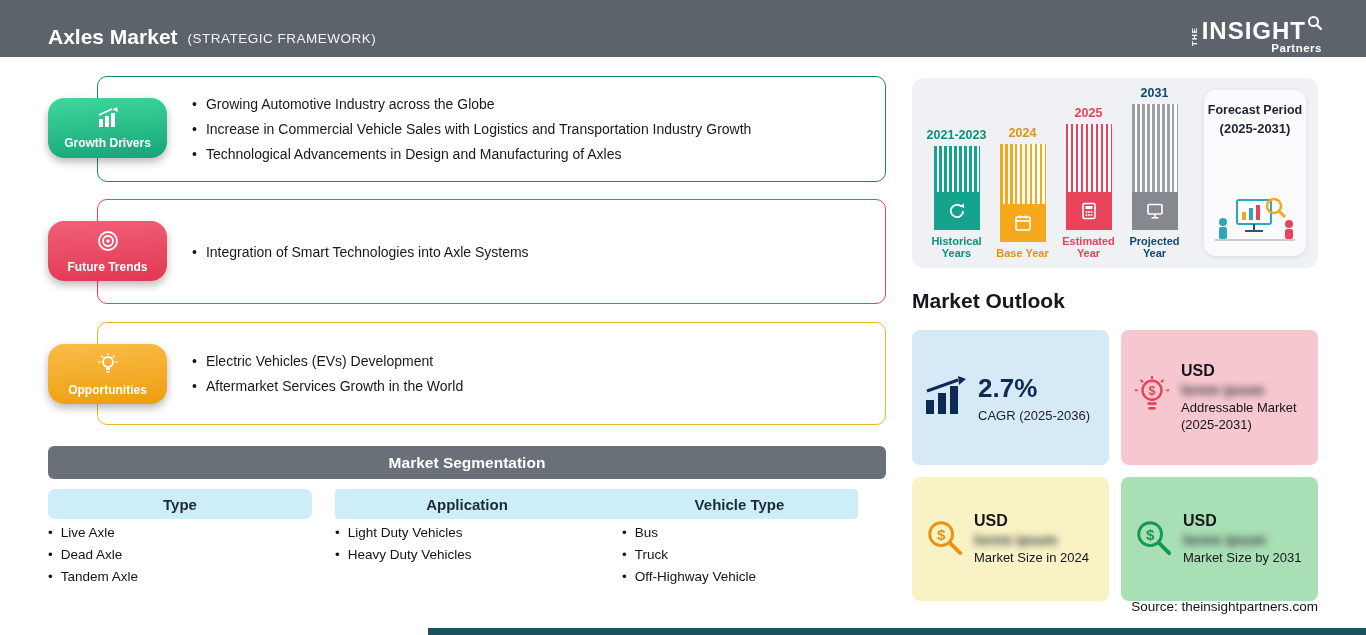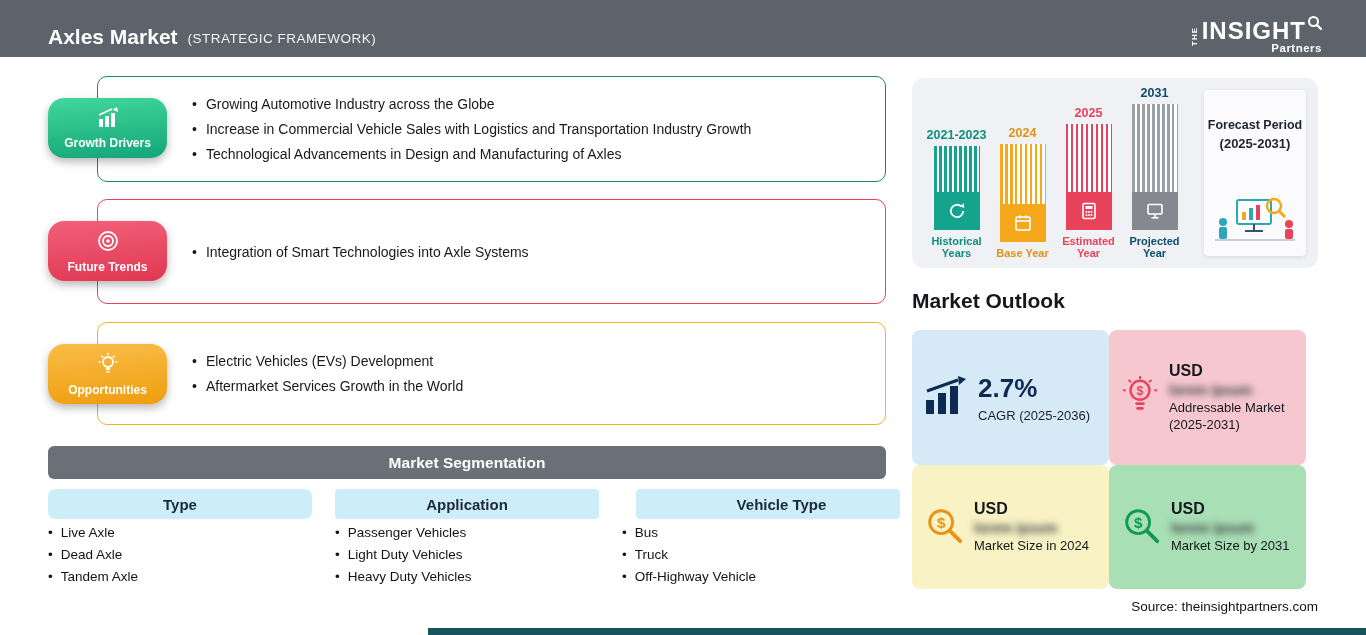--- a/index.html
+++ b/index.html
@@ -36,21 +36,21 @@
   .pill-growth { top:98px;  background:linear-gradient(175deg,#41d79b,#14a578); }
   .pill-trends { top:221px; background:linear-gradient(175deg,#f26079,#e03752); }
   .pill-opps   { top:344px; background:linear-gradient(175deg,#f9bd49,#ef9d0e); }
 
   
   .seg-bar { position:absolute; top:446px; left:48px; width:838px; height:33px; background:#6a7077;
              border-radius:6px; color:#fff; font-weight:bold; font-size:15.5px;
              display:flex; align-items:center; justify-content:center; }
   .seg-head { position:absolute; top:489px; height:30px; width:264px; background:#cdeef9; border-radius:4px;
               display:flex; align-items:center; justify-content:center; font-weight:bold; font-size:15px; color:#1b2b36; }
-  .seg-head.c1 { left:48px;border-radius:7px; } .seg-head.c2 { left:335px; } .seg-head.c3 { left:636px;padding-left:27px; }
+  .seg-head.c1 { left:48px;border-radius:7px; } .seg-head.c2 { left:335px; } .seg-head.c3 { left:594px;padding-left:27px; }
   .seg-list { position:absolute; top:525px; width:264px; list-style:none; }
   .seg-list.c1 { left:48px; } .seg-list.c2 { left:335px; } .seg-list.c3 { left:622px; }
   .seg-list li { font-size:13.5px; color:#101318; margin-bottom:7px; }
   .seg-list li::before { content:"•"; margin-right:8px; }
 
   
   .timeline { position:absolute; left:912px; top:78px; width:406px; height:190px; background:#f0f1f4; border-radius:12px; }
   .bars { position:absolute; left:18px; top:8px; bottom:8px; display:flex; gap:13px; align-items:flex-end; }
   .bar-col { width:53px; height:100%; display:flex; flex-direction:column; align-items:center; justify-content:flex-end; }
   .bar-year { font-weight:bold; font-size:12.5px; margin-bottom:4px; white-space:nowrap; }
@@ -59,29 +59,29 @@
   .bar-2 { height:98px;  background:repeating-linear-gradient(90deg,#f5a81c 0 2.5px,#ffffff 2.5px 5px); }
   .bar-3 { height:106px; background:repeating-linear-gradient(90deg,#e8435a 0 2.5px,#ffffff 2.5px 5px); }
   .bar-4 { height:126px; background:repeating-linear-gradient(90deg,#9aa0a8 0 2.5px,#ffffff 2.5px 5px); }
   .bar-iconblock { position:absolute; bottom:0; left:0; right:0; height:38px;
                    display:flex; align-items:center; justify-content:center; }
   .ib-1 { background:#14a38c; } .ib-2 { background:#f5a81c; } .ib-3 { background:#e8435a; } .ib-4 { background:#85898f; }
   .bar-caption { font-weight:bold; font-size:11px; text-align:center; line-height:1.15; margin-top:5px; width:62px; }
   .c-teal { color:#0d8f7b; } .c-orange { color:#e09312; } .c-red { color:#e8435a; } .c-dark { color:#0c4a6e; }
 
   .forecast { position:absolute; right:12px; top:12px; width:102px; height:166px; background:#fbfbfe;
-              border-radius:4px; box-shadow:0 1px 4px rgba(0,0,0,.1); text-align:center; padding-top:28px; }
+              border-radius:12px; box-shadow:0 1px 4px rgba(0,0,0,.1); text-align:center; padding-top:13px; }
   .forecast-title { font-size:12.5px; font-weight:bold; color:#1d2430; line-height:1.2; }
   .forecast-sub { font-size:13px; font-weight:bold; color:#1d2430; margin-top:3px; }
   .forecast-illu { position:absolute; bottom:6px; left:50%; transform:translateX(-50%); }
 
   
   .outlook-title { position:absolute; left:912px; top:289px; font-size:21px; font-weight:bold; color:#14171c; }
   .cards { position:absolute; left:912px; top:330px; display:grid; grid-template-columns:197px 197px;
-           grid-template-rows:135px 124px; }
+           grid-template-rows:135px 124px; gap:12px; }
   .card { border-radius:8px; display:flex; align-items:center; padding:0 12px; gap:10px; }
   .card-blue { background:#d6e9f7; } .card-pink { background:#f6c7cf; }
   .card-yellow { background:#f8f2c5; } .card-green { background:#a9dfb5; }
   .card-value { font-size:26px; font-weight:bold; color:#0d2b52; }
   .card-sub { font-size:13px; color:#1c1f24; margin-top:4px; }
   .card-currency { font-size:16px; font-weight:bold; color:#14171c; }
   .redacted { font-size:14px; font-weight:bold; color:#3a3d42; filter:blur(3.5px); margin:2px 0; }
   .card-label { font-size:13px; color:#14171c; line-height:1.3; }
   .icon-orange { color:#e89412; } .icon-green { color:#129a52; } .icon-pink { color:#e8435a; }
 
@@ -176,21 +176,20 @@
 <div class="seg-head c1">Type</div>
 <div class="seg-head c2">Application</div>
 <div class="seg-head c3">Vehicle Type</div>
 
 <ul class="seg-list c1">
   <li>Live Axle</li>
   <li>Dead Axle</li>
   <li>Tandem Axle</li>
 </ul>
 <ul class="seg-list c2">
-  <li>Passenger Vehicles</li>
   <li>Light Duty Vehicles</li>
   <li>Heavy Duty Vehicles</li>
 </ul>
 <ul class="seg-list c3">
   <li>Bus</li>
   <li>Truck</li>
   <li>Off-Highway Vehicle</li>
 </ul>
 
 <div class="timeline">

